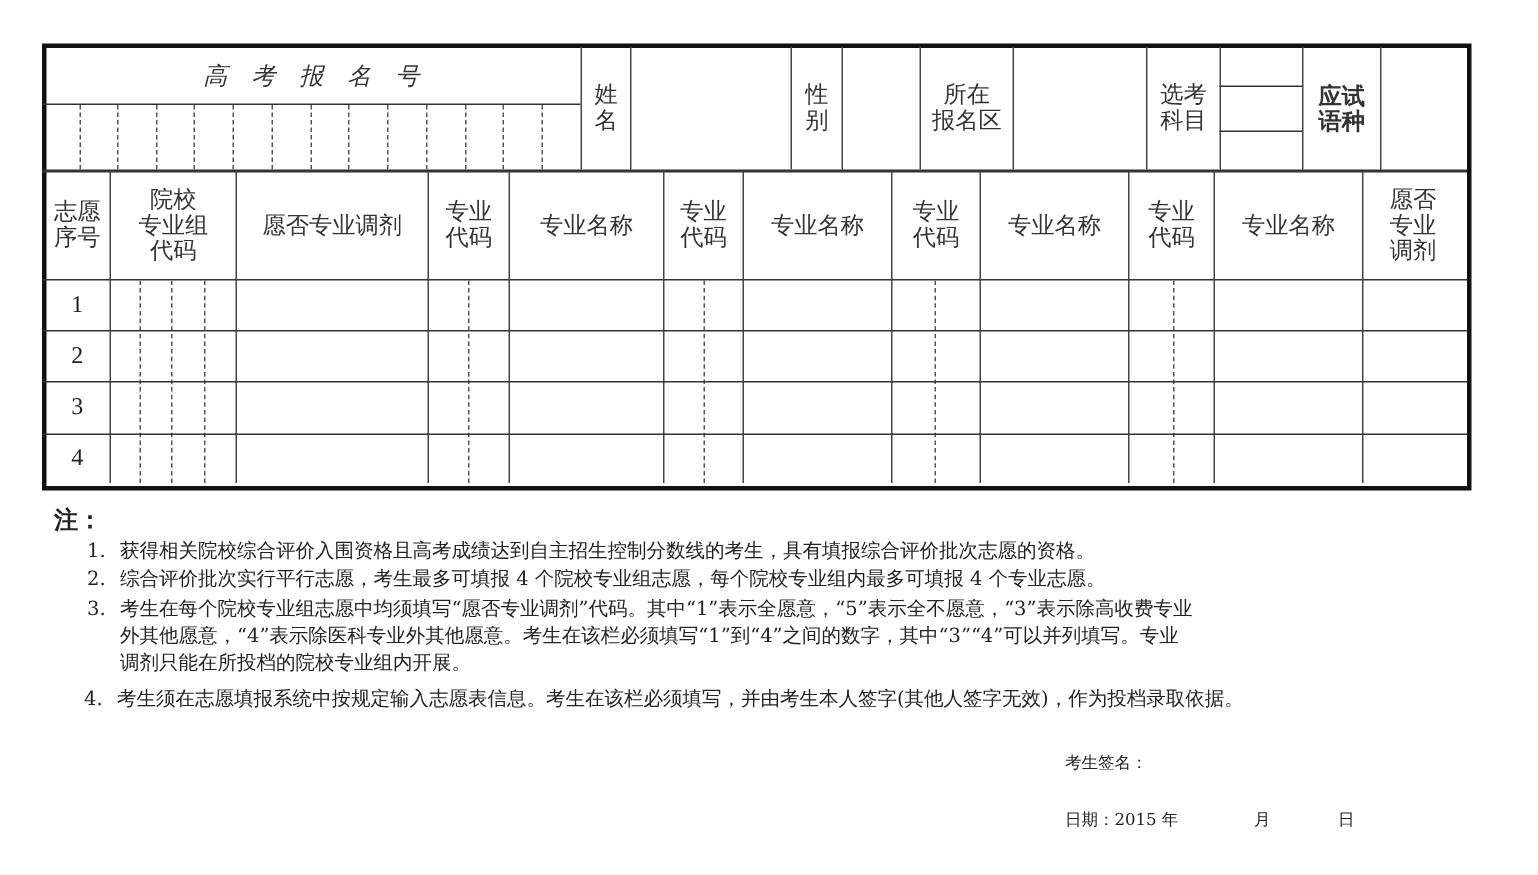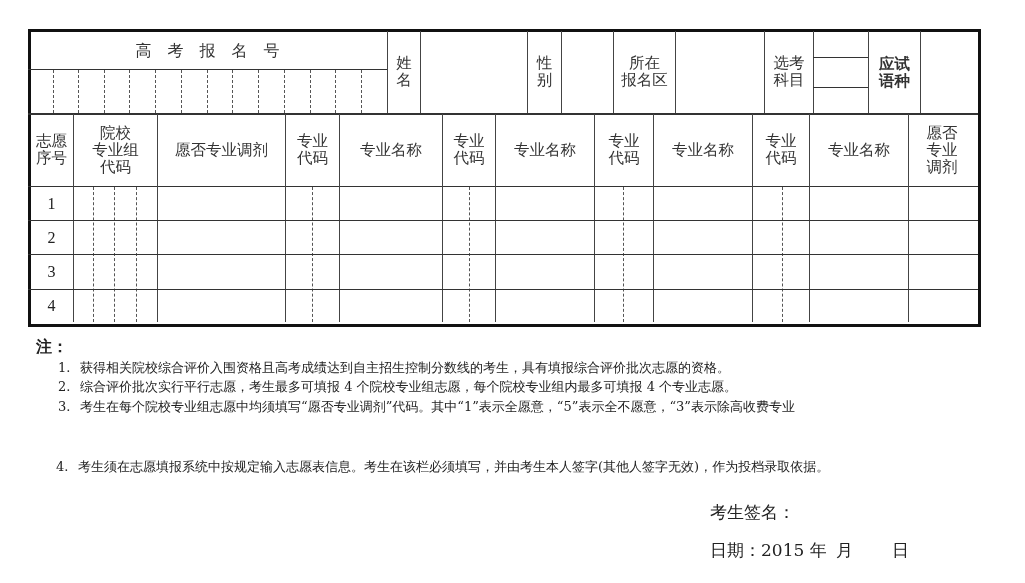--- a/index.html
+++ b/index.html
@@ -12,32 +12,32 @@
   .outer { position:absolute; left:28px; top:29px; width:947px; height:292px;
            border:3px solid #111; box-sizing:content-box; }
   .lbl { position:absolute; display:flex; align-items:center; justify-content:center;
          text-align:center; font-size:15.5px; line-height:17px; color:#333; white-space:pre-line; }
   .rownum { position:absolute; display:flex; align-items:center; justify-content:center;
             font-size:16px; color:#222; font-family:"Liberation Serif",serif; }
   .notes-title { position:absolute; left:36px; top:337px; font-size:16px; font-weight:bold; color:#222; }
   .note { position:absolute; left:58px; font-size:13px; line-height:18px; color:#222; width:930px; }
   .note .num { display:inline-block; width:22px; }
   .note .cont { padding-left:22px; display:block; }
-  .sig { position:absolute; font-size:17px; color:#222; }
+  .sig { position:absolute; font-size:11px; color:#222; }
 </style>
 </head>
 <body>
 
 <div class="outer"></div>
 
 <div class="hl" style="left:28px;top:113px;width:950px;border-top-width:2px;"></div>
 
 <div class="hl" style="left:28px;top:69px;width:359px;border-top-width:1px;"></div>
 
-<div class="lbl" style="left:28px;top:31px;width:359px;height:38px;font-size:16px;">高　考　报　名　号</div>
+<div class="lbl" style="left:28px;top:31px;width:359px;height:38px;font-size:16px;font-style:italic;">高　考　报　名　号</div>
 
 <div class="abs" style="left:30px;top:70px;width:357px;height:43px;"></div>
 <div class="vd" style="left:53px;top:70px;height:43px;"></div>
 <div class="vd" style="left:78px;top:70px;height:43px;"></div>
 <div class="vd" style="left:104px;top:70px;height:43px;"></div>
 <div class="vd" style="left:129px;top:70px;height:43px;"></div>
 <div class="vd" style="left:155px;top:70px;height:43px;"></div>
 <div class="vd" style="left:181px;top:70px;height:43px;"></div>
 <div class="vd" style="left:207px;top:70px;height:43px;"></div>
 <div class="vd" style="left:232px;top:70px;height:43px;"></div>
@@ -194,20 +194,22 @@
 <div class="notes-title">注：</div>
 
 <div class="note" style="top:359px;">
   <span class="num">1.</span><span>获得相关院校综合评价入围资格且高考成绩达到自主招生控制分数线的考生，具有填报综合评价批次志愿的资格。</span>
 </div>
 <div class="note" style="top:378px;">
   <span class="num">2.</span><span>综合评价批次实行平行志愿，考生最多可填报 4 个院校专业组志愿，每个院校专业组内最多可填报 4 个专业志愿。</span>
 </div>
 <div class="note" style="top:398px;">
   <span class="num">3.</span><span>考生在每个院校专业组志愿中均须填写“愿否专业调剂”代码。其中“1”表示全愿意，“5”表示全不愿意，“3”表示除高收费专业</span>
+  <span class="cont">外其他愿意，“4”表示除医科专业外其他愿意。考生在该栏必须填写“1”到“4”之间的数字，其中“3”“4”可以并列填写。专业</span>
+  <span class="cont">调剂只能在所投档的院校专业组内开展。</span>
 </div>
 <div class="note" style="top:458px;left:56px;">
   <span class="num">4.</span><span>考生须在志愿填报系统中按规定输入志愿表信息。考生在该栏必须填写，并由考生本人签字(其他人签字无效)，作为投档录取依据。</span>
 </div>
 
 <div class="sig" style="left:710px;top:501px;">考生签名：</div>
 <div class="abs" style="left:790px;top:498px;width:180px;height:22px;"></div>
 <div class="sig" style="left:710px;top:539px;">日期：2015 年</div>
 <div class="sig" style="left:836px;top:539px;">月</div>
 <div class="sig" style="left:892px;top:539px;">日</div>

